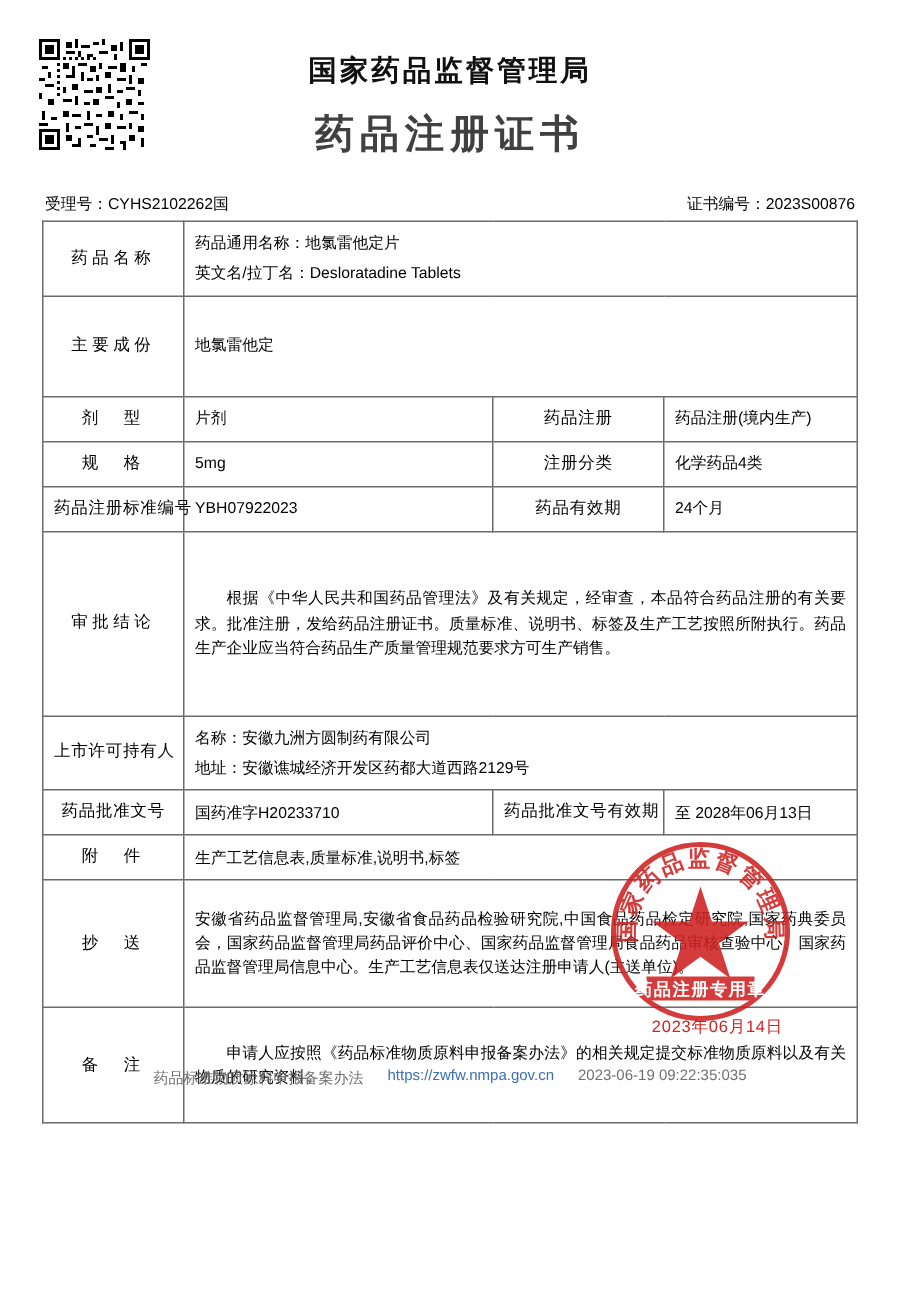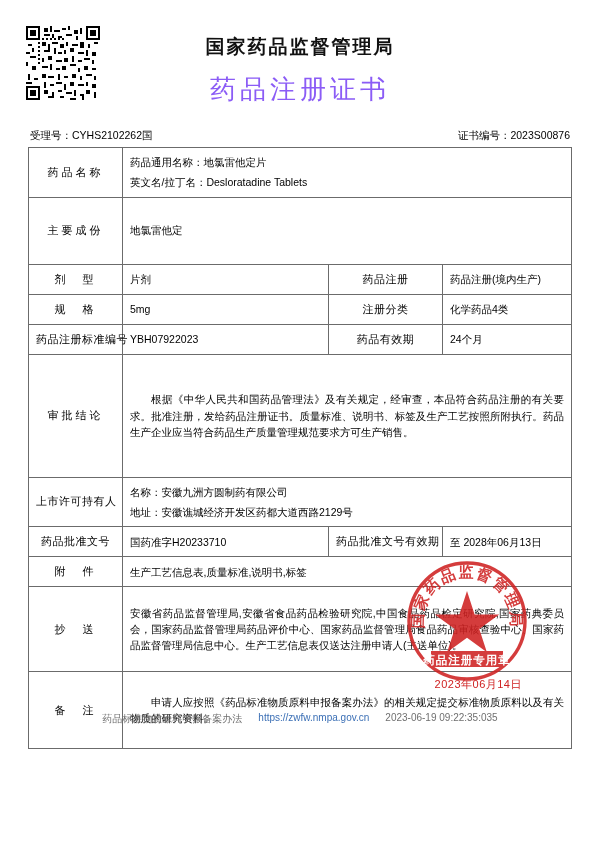--- a/index.html
+++ b/index.html
@@ -40,24 +40,24 @@
   .org-title {
     font-family: "DejaVu Serif", "Liberation Serif", serif;
     font-size: 19px;
     font-weight: bold;
     letter-spacing: 2px;
     color: #111;
   }
   .doc-title {
     font-family: "DejaVu Serif", "Liberation Serif", serif;
     font-size: 26px;
-    font-weight: normal;
+    font-weight: bold;
     letter-spacing: 4px;
     margin-top: 12px;
-    color: #8b5cf6;
+    color: #404040;
   }
 
   
   .meta-row {
     display: flex;
     justify-content: space-between;
     align-items: flex-end;
     font-size: 10.5px;
     margin-top: 22px;
     padding: 0 2px 4px 2px;

